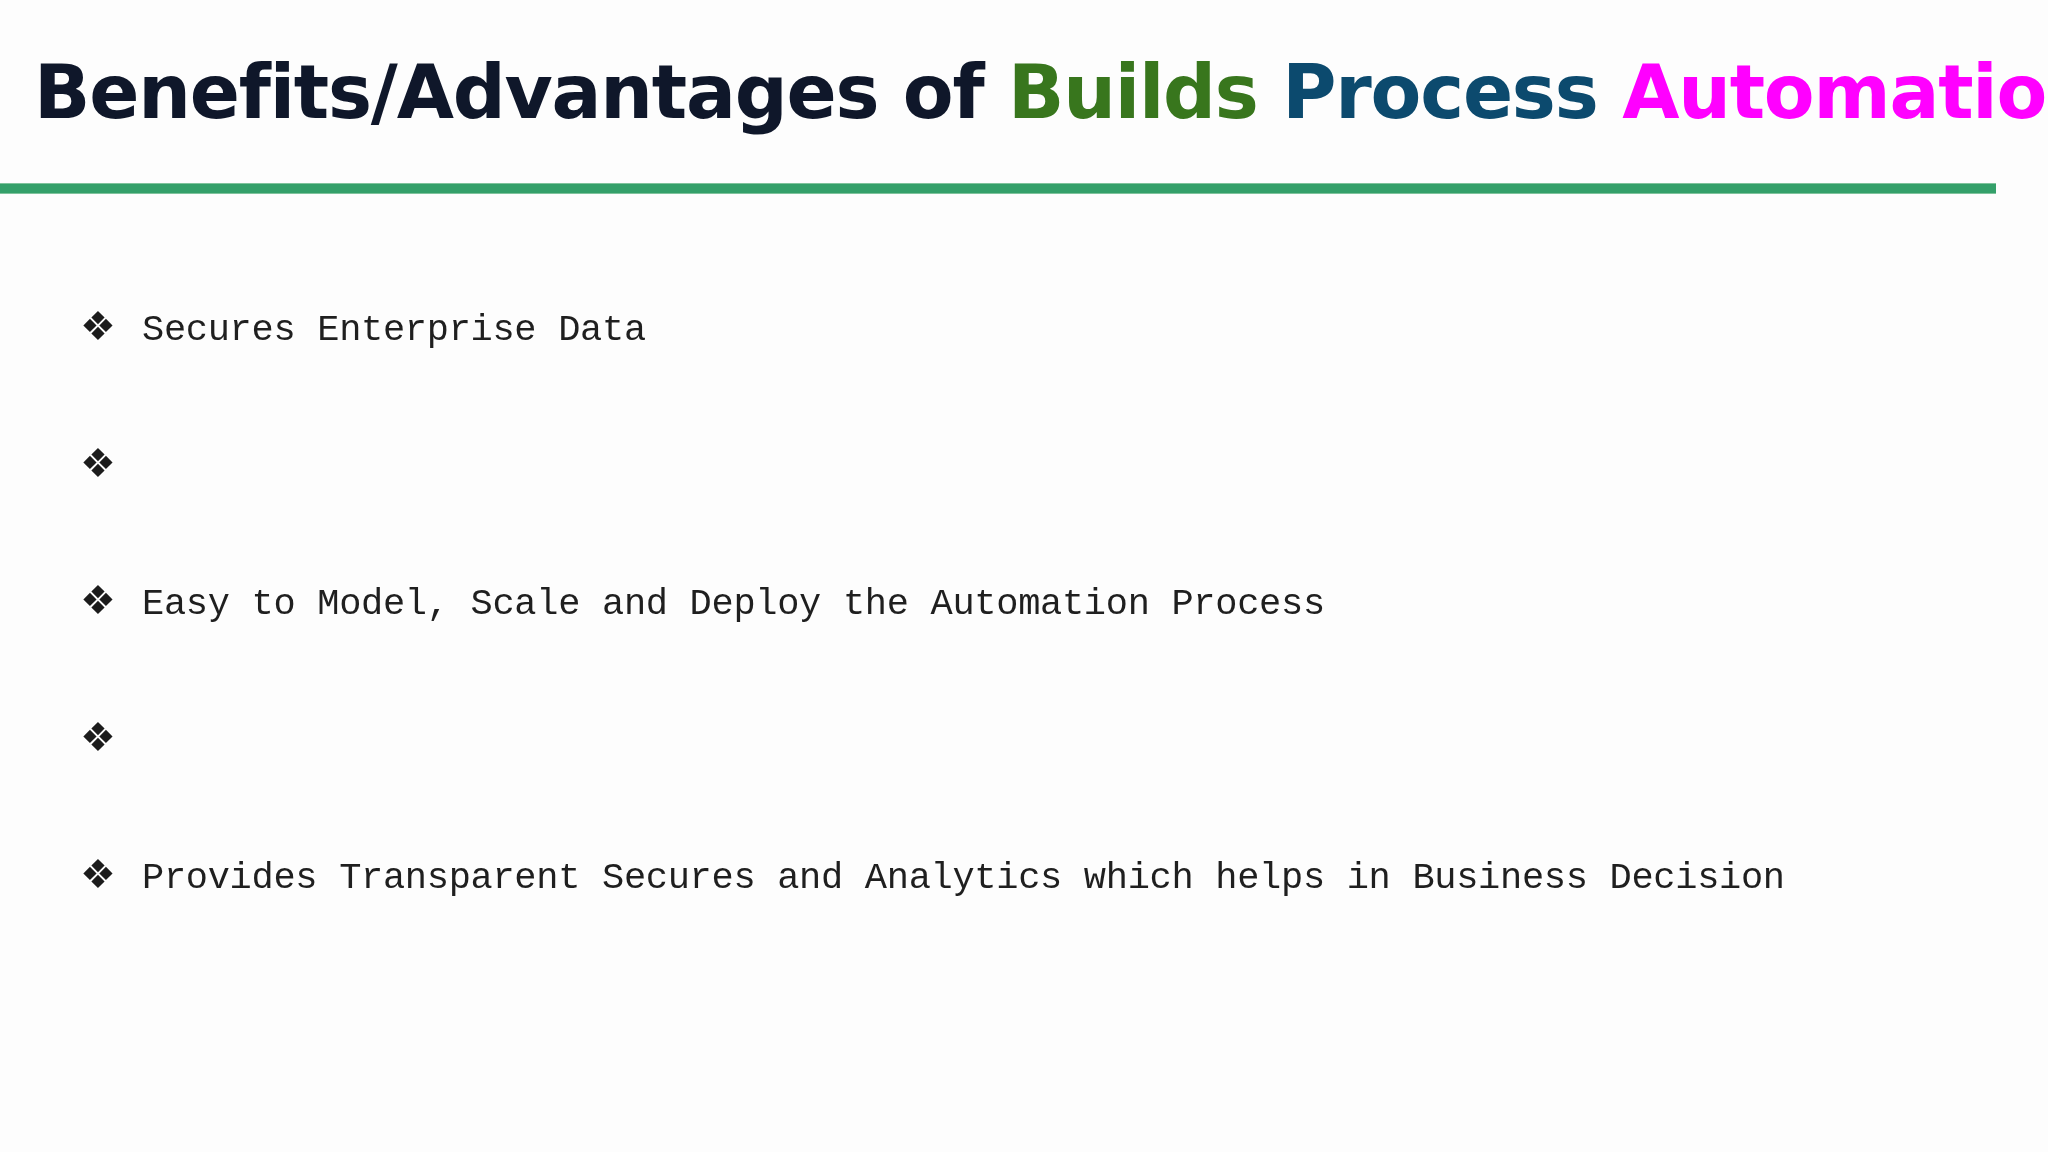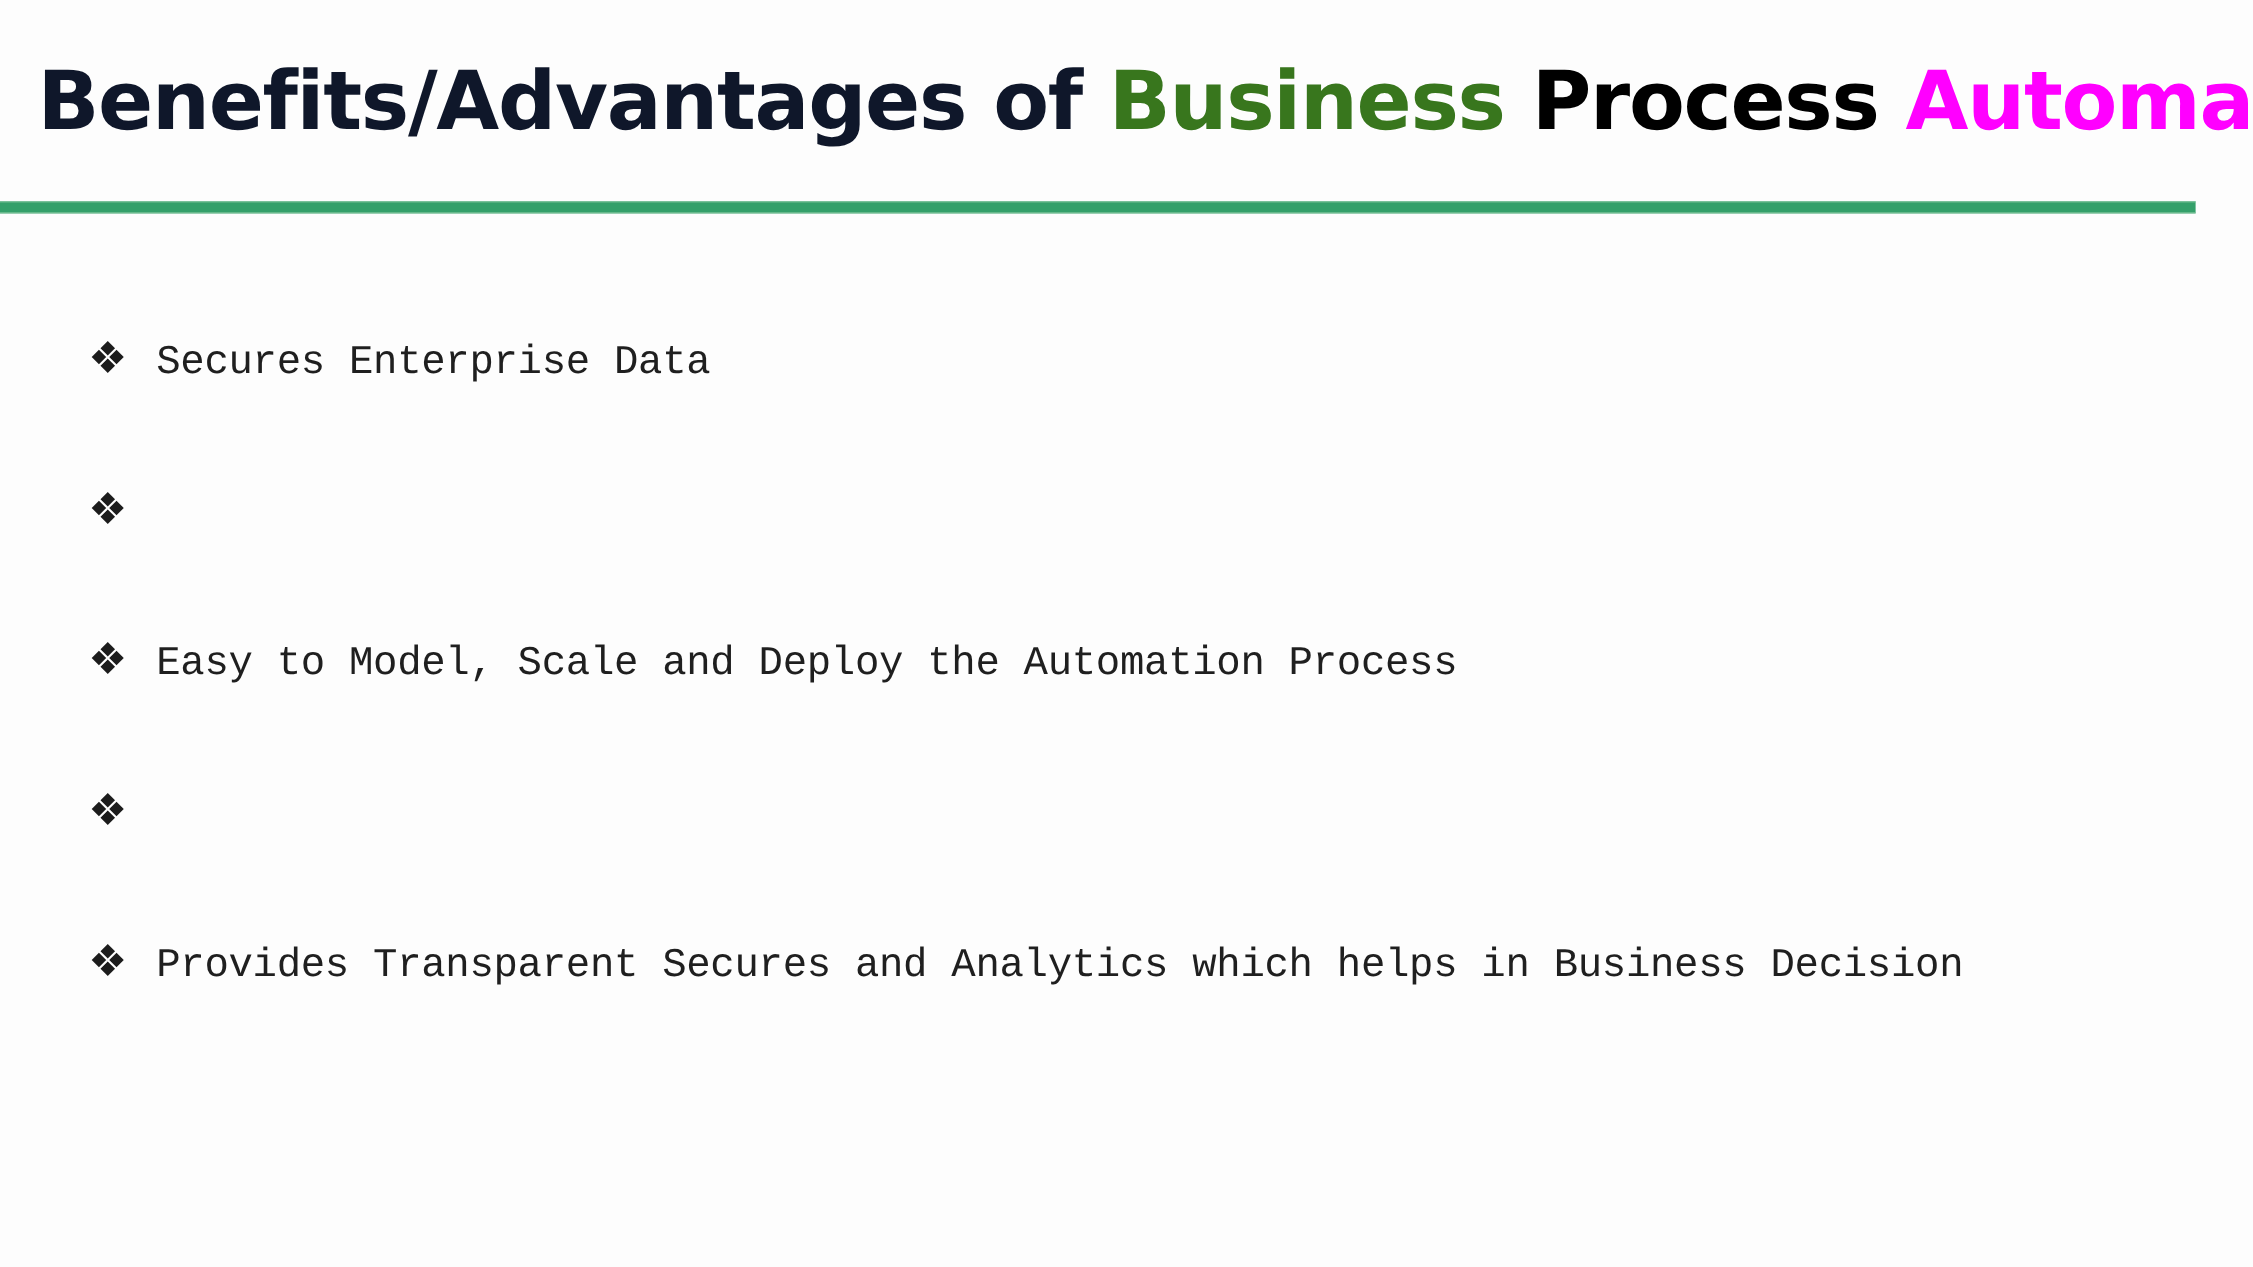--- a/index.html
+++ b/index.html
@@ -40,21 +40,21 @@
     font-weight: bold;
     font-size: 74px;
     line-height: 108px;
     letter-spacing: -1.2px;
     white-space: nowrap;
     color: #222222;
   }
 
   .t-plain   { color: #0f172a; }
   .t-green   { color: #38761d; }
-  .t-blue    { color: #000000; }
+  .t-blue    { color: #0c4a6e; }
   .t-magenta { color: #ff00ff; }
 
   
   .title-rule {
     position: absolute;
     left: 0;
     top: 183px;
     width: 1996px;
     height: 11px;
     background: #34a06a;
@@ -100,21 +100,21 @@
     letter-spacing: -0.3px;
     white-space: nowrap;
   }
 </style>
 </head>
 <body>
 
 <div class="slide">
 
   <div class="title-block">
-    <h1 class="slide-title"><span class="t-plain">Benefits/Advantages of </span><span class="t-green">Business </span><span class="t-blue">Process </span><span class="t-magenta">Automation</span></h1>
+    <h1 class="slide-title"><span class="t-plain">Benefits/Advantages of </span><span class="t-green">Builds </span><span class="t-blue">Process </span><span class="t-magenta">Automation</span></h1>
   </div>
 
   <div class="title-rule"></div>
 
   <ul class="bullet-list">
 
     <li class="bullet-item">
       <span class="bullet-marker">❖</span>
       <span class="bullet-text">Secures Enterprise Data</span>
     </li>

